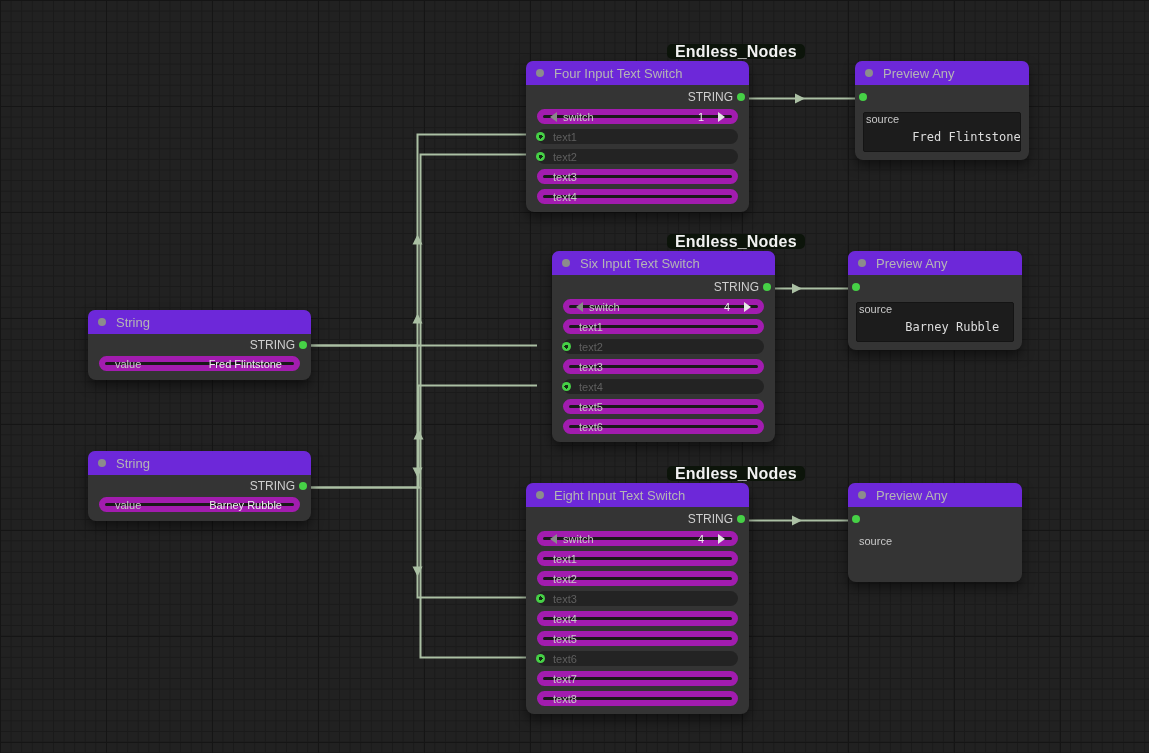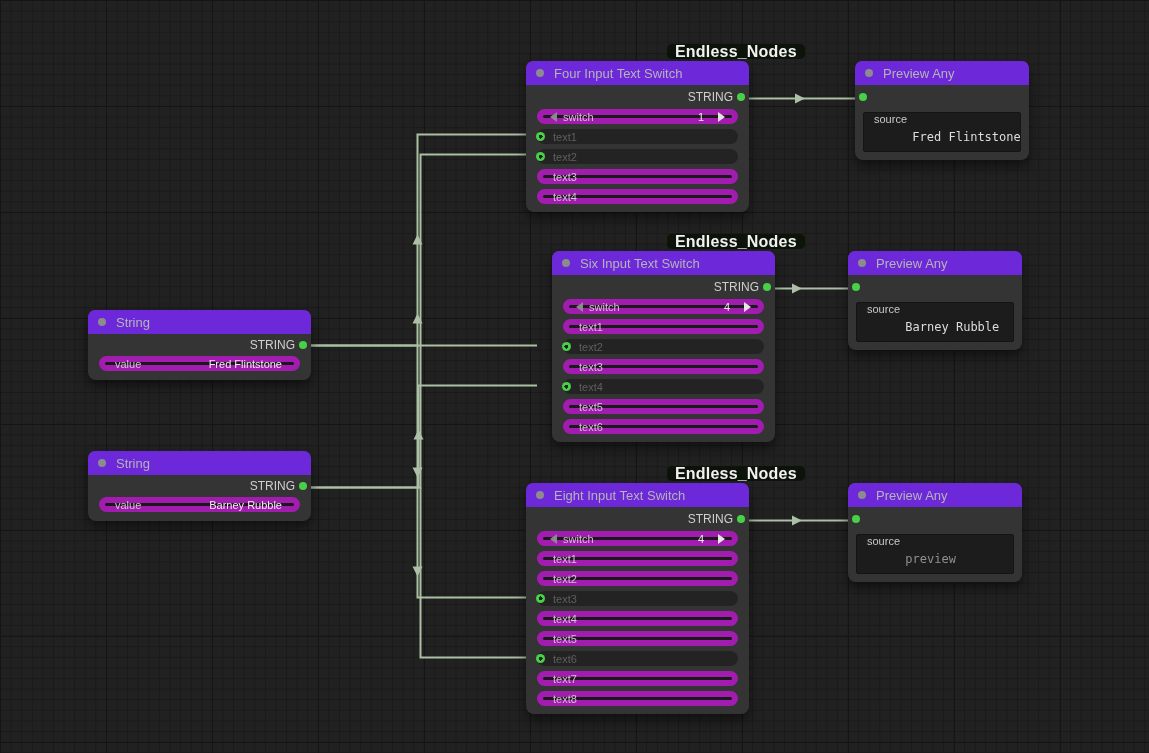--- a/index.html
+++ b/index.html
@@ -25,21 +25,21 @@
   }
   .title-dot{width:8px;height:8px;border-radius:50%;background:#8c8c8c;margin:0 10px 0 10px;flex:none;}
   .title-text{font-size:13px;color:#b5b5b5;white-space:nowrap;}
   .out-row{position:relative;height:24px;display:flex;align-items:center;justify-content:flex-end;}
   .string-node .out-row{height:22px;}
   .out-label{font-size:12px;color:#cfcfcf;padding-right:16px;}
   .port{width:8px;height:8px;border-radius:50%;background:#46d146;position:absolute;right:4px;top:50%;margin-top:-4px;}
   .in-port{width:9px;height:9px;border-radius:50%;position:absolute;left:4px;top:50%;margin-top:-4.5px;
     background:radial-gradient(circle,#142a14 0 2px,#46d146 2px 100%);}
   .src-row{position:relative;height:24px;display:flex;align-items:center;}
-  .src-label{font-size:11px;color:#c9c9c9;padding-left:19px;margin-top:43px;}
+  .src-label{font-size:11px;color:#c9c9c9;padding-left:11px;margin-top:43px;}
   .widgets{display:flex;flex-direction:column;gap:5px;margin:0 11px;}
   .pill{
     position:relative;height:15px;border-radius:8px;background:#191919;
     border:6px solid #a21caf;box-sizing:border-box;
     display:flex;align-items:center;font-size:11px;color:#c9c9c9;
   }
   .pill.connected{background:#232323;border-color:transparent;color:#5f5f5f;}
   .pill .w-label{padding-left:10px;white-space:nowrap;}
   .pill .w-value{margin-left:auto;padding-right:12px;color:#efefef;}
   .stepper .w-label{padding-left:6px;}
@@ -273,18 +273,15 @@
 
   <div class="node" style="left:848px;top:483px;width:174px;height:99px;">
     <div class="title-bar">
       <span class="title-dot"></span>
       <span class="title-text">Preview Any</span>
     </div>
     <div class="src-row">
       <span class="port" style="left:4px;right:auto;"></span>
       <span class="src-label">source</span>
     </div>
-    <div class="preview-box dim">
-      <span>preview</span>
-    </div>
   </div>
 
 </div>
 
 </body></html>

